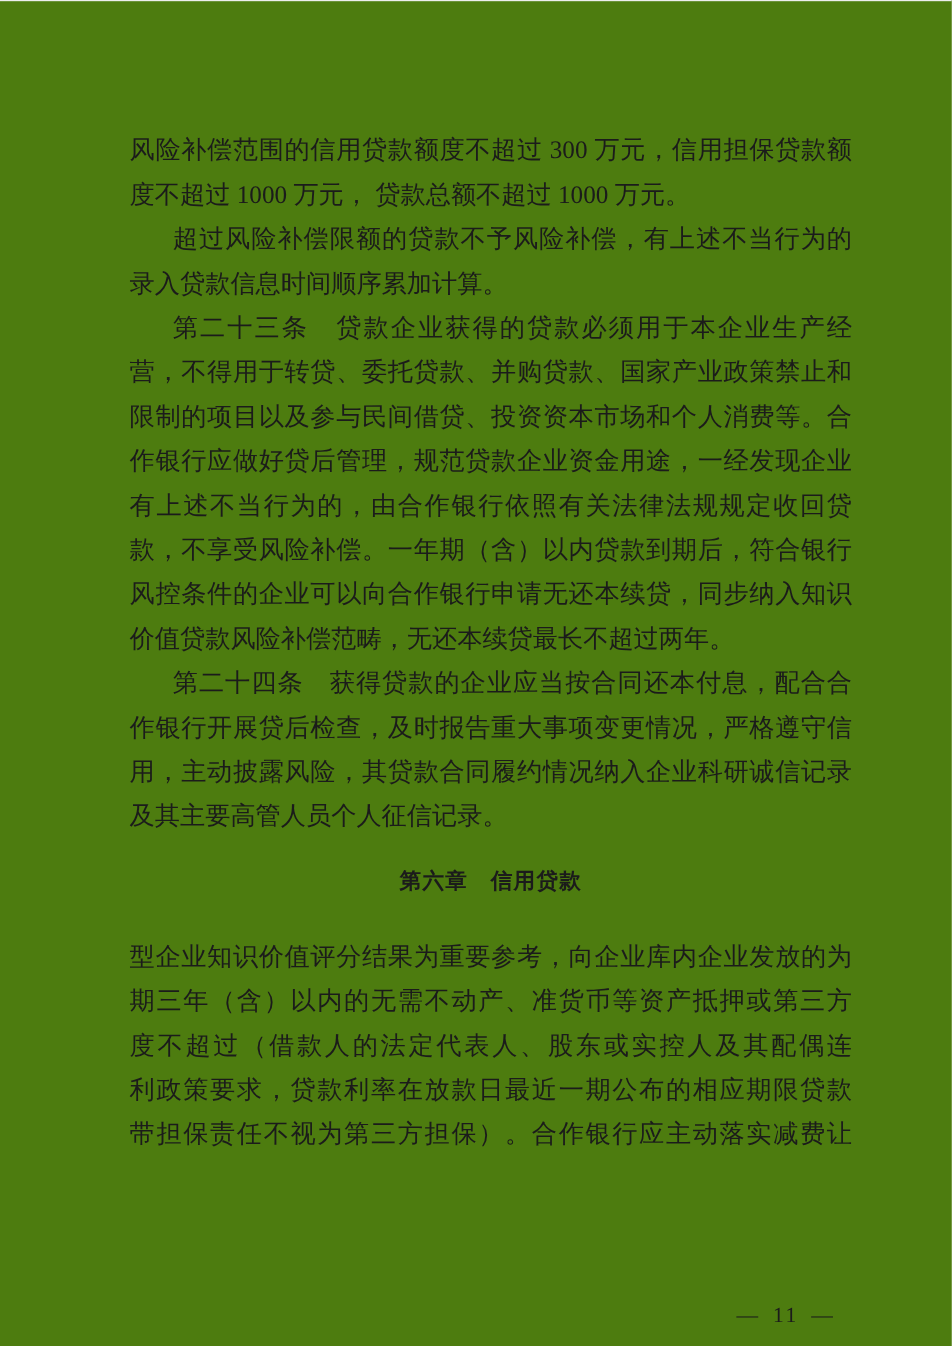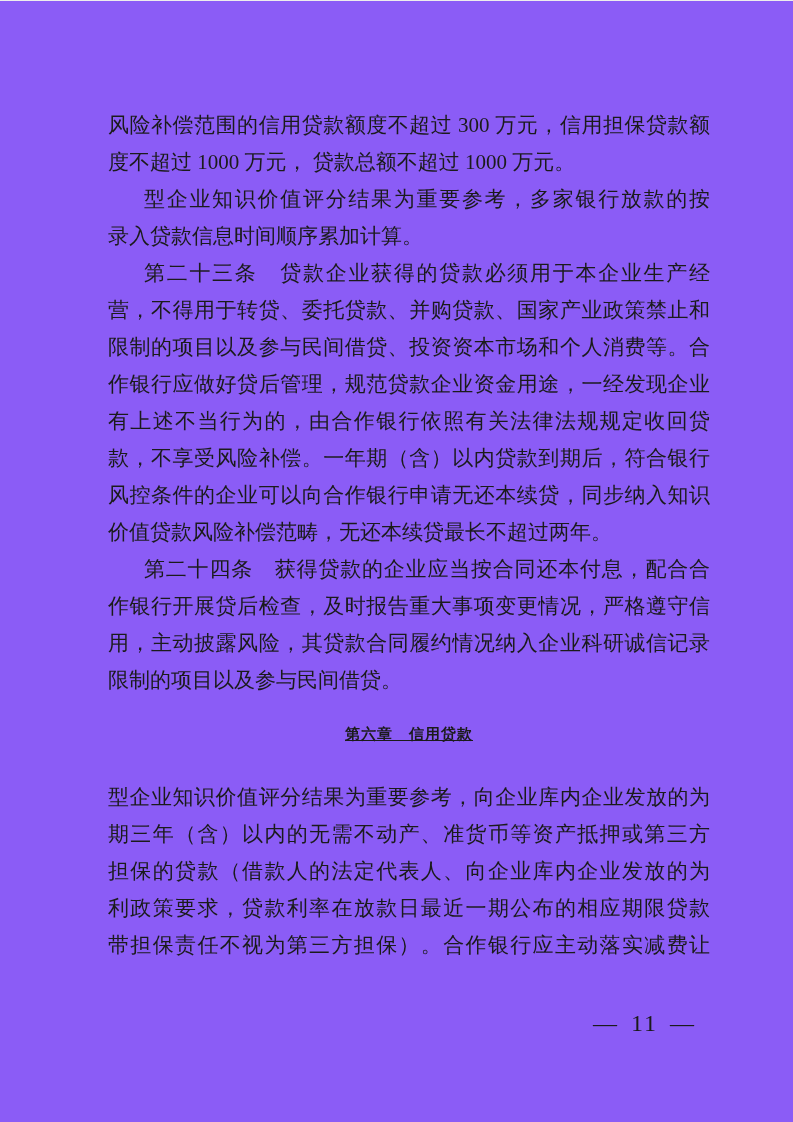--- a/index.html
+++ b/index.html
@@ -11,21 +11,21 @@
     height: 1122px;
     background: #ffffff;
     position: relative;
     overflow: hidden;
     font-family: "Liberation Serif", "DejaVu Serif", serif;
     color: #1b1b1b;
   }
   .page {
     position: absolute;
     inset: 0;
-    background: #8b5cf6;
+    background: #4d7c0f;
     border-top: 1px solid #ededed;
   }
   .doc-text {
     position: absolute;
     left: 108px;
     top: 106px;
     width: 602px;
   }
   .line {
     font-size: 21px;
@@ -39,67 +39,66 @@
   .line.end {
     text-align: center;
     text-align-last: left;
   }
   .line.indent {
     padding-left: 36px;
   }
   .line.heading {
     font-family: "Liberation Sans", "DejaVu Sans", sans-serif;
     font-weight: 700;
-    font-size: 15px;
+    font-size: 18px;
     height: 38px;
     line-height: 38px;
     text-align: left;
     text-align-last: center;
     margin: 16px 0 26px 0;
     letter-spacing: 1px;
-    text-decoration: underline;
   }
   .art-num {
     font-weight: 400;
   }
   .footer {
     position: absolute;
-    top: 1010px;
+    top: 1083px;
     right: 97px;
-    font-size: 24px;
+    font-size: 18px;
     line-height: 24px;
     letter-spacing: 2px;
     word-spacing: 4px;
     color: #1b1b1b;
   }
 </style>
 </head>
 <body>
 
 <div class="page">
   <div class="doc-text" id="doc-text">
       <div class="line">风险补偿范围的信用贷款额度不超过 300 万元，信用担保贷款额</div>
       <div class="line end">度不超过 1000 万元， 贷款总额不超过 1000 万元。</div>
-      <div class="line indent">型企业知识价值评分结果为重要参考，多家银行放款的按</div>
+      <div class="line indent">超过风险补偿限额的贷款不予风险补偿，有上述不当行为的</div>
       <div class="line end">录入贷款信息时间顺序累加计算。</div>
       <div class="line indent"><span class="art-num">第二十三条</span>　贷款企业获得的贷款必须用于本企业生产经</div>
       <div class="line">营，不得用于转贷、委托贷款、并购贷款、国家产业政策禁止和</div>
       <div class="line">限制的项目以及参与民间借贷、投资资本市场和个人消费等。合</div>
       <div class="line">作银行应做好贷后管理，规范贷款企业资金用途，一经发现企业</div>
       <div class="line">有上述不当行为的，由合作银行依照有关法律法规规定收回贷</div>
       <div class="line">款，不享受风险补偿。一年期（含）以内贷款到期后，符合银行</div>
       <div class="line">风控条件的企业可以向合作银行申请无还本续贷，同步纳入知识</div>
       <div class="line end">价值贷款风险补偿范畴，无还本续贷最长不超过两年。</div>
       <div class="line indent"><span class="art-num">第二十四条</span>　获得贷款的企业应当按合同还本付息，配合合</div>
       <div class="line">作银行开展贷后检查，及时报告重大事项变更情况，严格遵守信</div>
       <div class="line">用，主动披露风险，其贷款合同履约情况纳入企业科研诚信记录</div>
-      <div class="line end">限制的项目以及参与民间借贷。</div>
+      <div class="line end">及其主要高管人员个人征信记录。</div>
       <div class="line heading">第六章　信用贷款</div>
       <div class="line">型企业知识价值评分结果为重要参考，向企业库内企业发放的为</div>
       <div class="line">期三年（含）以内的无需不动产、准货币等资产抵押或第三方</div>
-      <div class="line">担保的贷款（借款人的法定代表人、向企业库内企业发放的为</div>
+      <div class="line">度不超过（借款人的法定代表人、股东或实控人及其配偶连</div>
       <div class="line">利政策要求，贷款利率在放款日最近一期公布的相应期限贷款</div>
       <div class="line">带担保责任不视为第三方担保）。合作银行应主动落实减费让</div>
     </div>
   <div class="footer">
     <span>— 11 —</span>
   </div>
 </div>
 
 </body></html>

